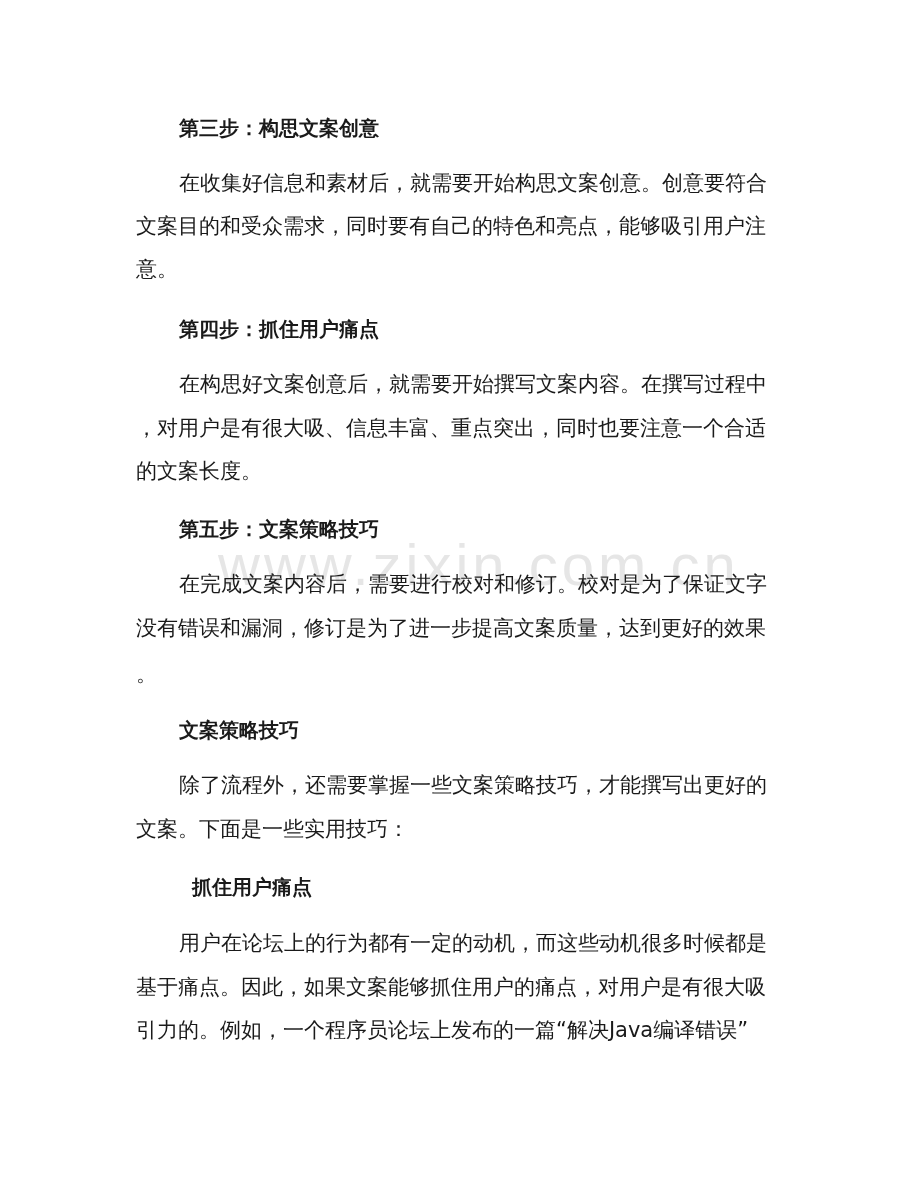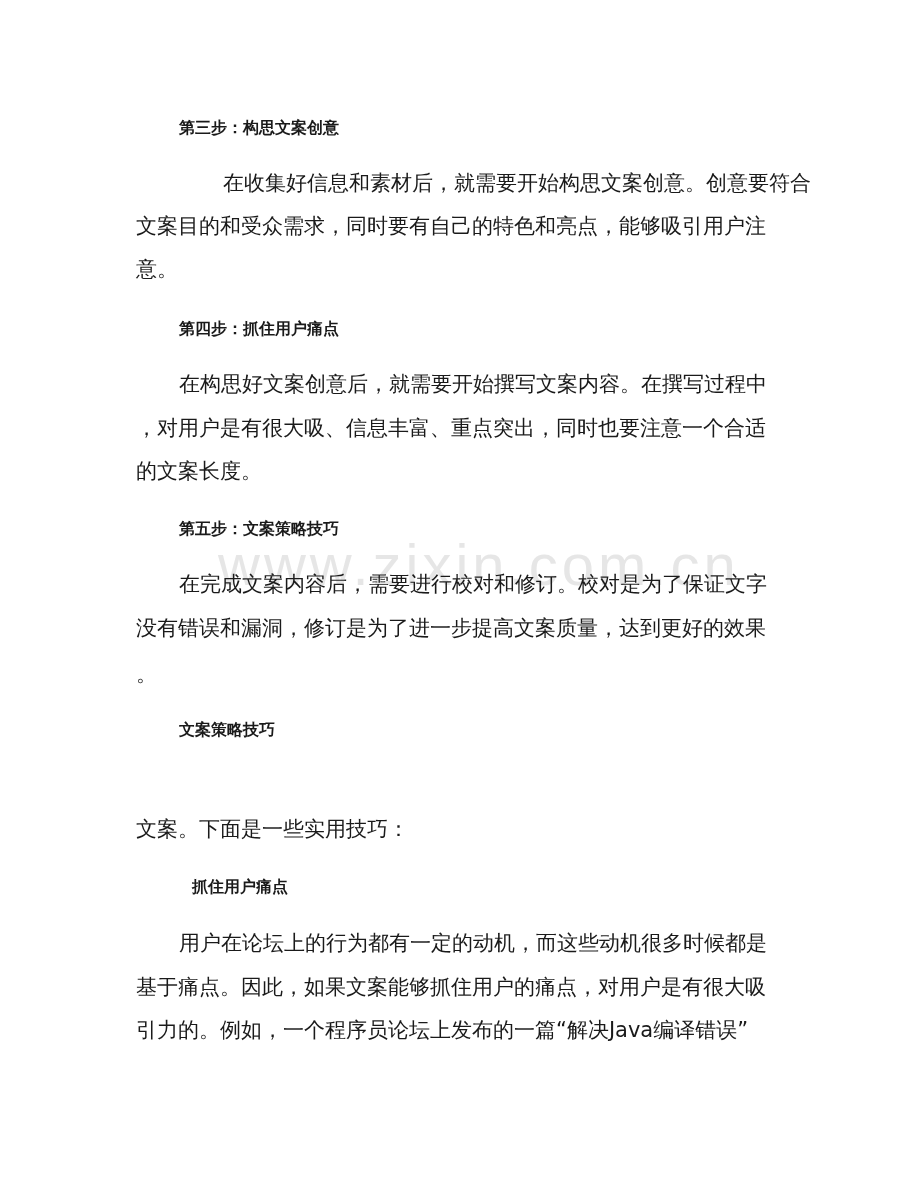--- a/index.html
+++ b/index.html
@@ -27,21 +27,21 @@
       left: 136px;
       font-size: 21px;
       line-height: 24px;
       height: 24px;
       white-space: nowrap;
       letter-spacing: 0px;
     }
     .indent { left: 179px; }
     .heading {
       font-weight: bold;
-      font-size: 16px;
+      font-size: 20px;
     }
     .watermark {
       position: absolute;
       left: 218px;
       top: 535px;
       font-size: 58px;
       line-height: 60px;
       color: rgba(200, 200, 200, 0.45);
       letter-spacing: 4px;
       white-space: nowrap;
@@ -50,35 +50,36 @@
     }
   </style>
 </head>
 <body>
 
 <div class="page">
 
   <div class="watermark">www.zixin.com.cn</div>
 
   <div class="line indent heading" style="top:116px;">第三步：构思文案创意</div>
-  <div class="line indent" style="top:171px;margin-left:44px;">在收集好信息和素材后，就需要开始构思文案创意。创意要符合</div>
+  <div class="line indent" style="top:171px;">在收集好信息和素材后，就需要开始构思文案创意。创意要符合</div>
   <div class="line" style="top:214px;">文案目的和受众需求，同时要有自己的特色和亮点，能够吸引用户注</div>
   <div class="line" style="top:257px;">意。</div>
 
   <div class="line indent heading" style="top:317px;">第四步：抓住用户痛点</div>
   <div class="line indent" style="top:372px;">在构思好文案创意后，就需要开始撰写文案内容。在撰写过程中</div>
   <div class="line" style="top:416px;">，对用户是有很大吸、信息丰富、重点突出，同时也要注意一个合适</div>
   <div class="line" style="top:459px;">的文案长度。</div>
 
   <div class="line indent heading" style="top:517px;">第五步：文案策略技巧</div>
   <div class="line indent" style="top:572px;">在完成文案内容后，需要进行校对和修订。校对是为了保证文字</div>
   <div class="line" style="top:616px;">没有错误和漏洞，修订是为了进一步提高文案质量，达到更好的效果</div>
   <div class="line" style="top:662px;">。</div>
 
   <div class="line indent heading" style="top:718px;">文案策略技巧</div>
+  <div class="line indent" style="top:773px;">除了流程外，还需要掌握一些文案策略技巧，才能撰写出更好的</div>
   <div class="line" style="top:817px;">文案。下面是一些实用技巧：</div>
 
   <div class="line indent heading" style="top:875px;margin-left:13px;">抓住用户痛点</div>
   <div class="line indent" style="top:931px;">用户在论坛上的行为都有一定的动机，而这些动机很多时候都是</div>
   <div class="line" style="top:975px;">基于痛点。因此，如果文案能够抓住用户的痛点，对用户是有很大吸</div>
   <div class="line" style="top:1018px;">引力的。例如，一个程序员论坛上发布的一篇“解决Java编译错误”</div>
 
 </div>
 
 </body></html>

